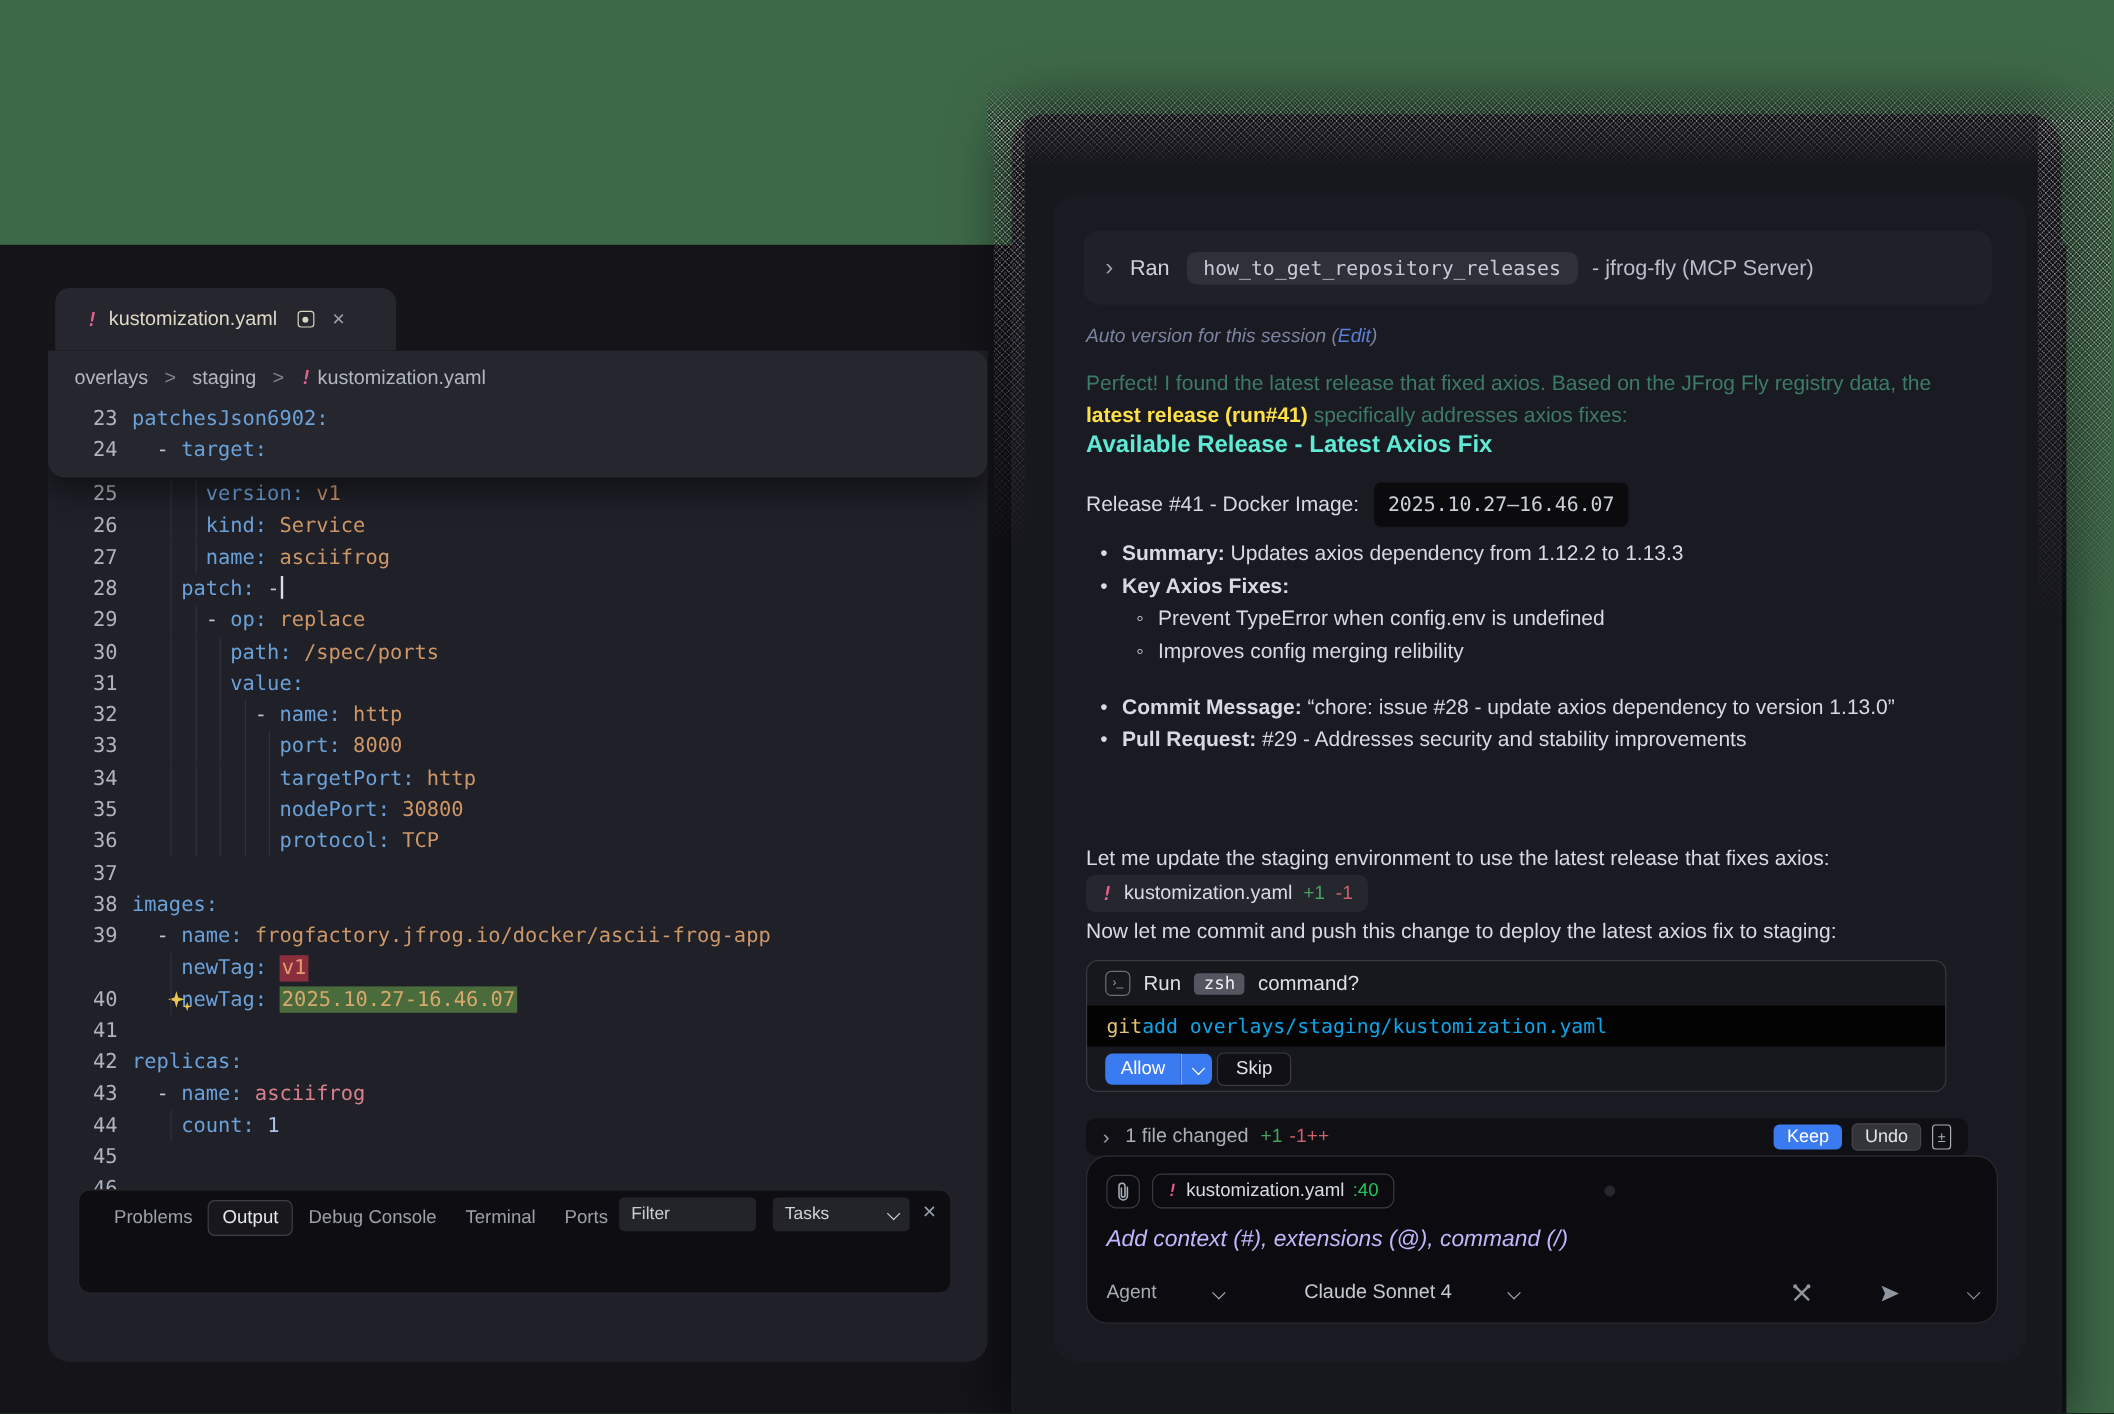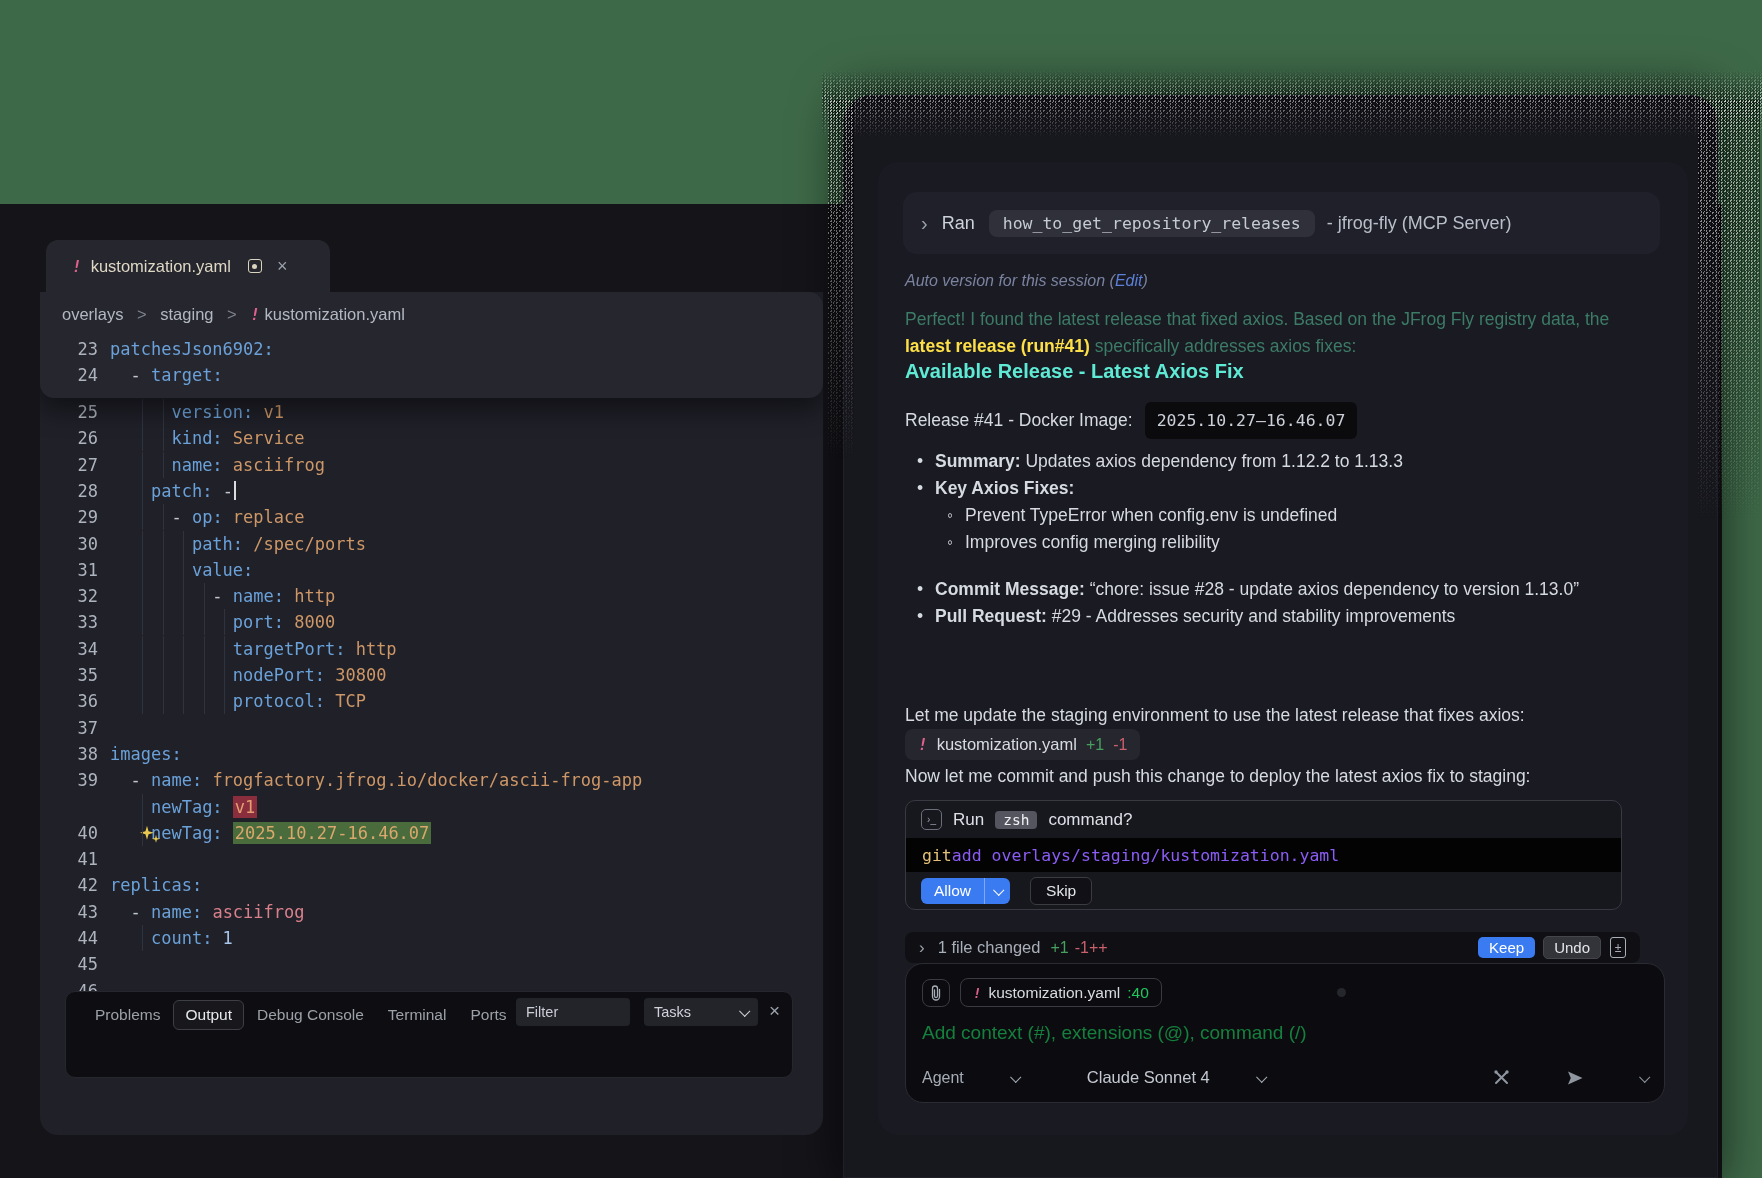--- a/index.html
+++ b/index.html
@@ -107,22 +107,22 @@
   .plus { color:#46A15E; } .minus { color:#C9606C; }
   .para4 { left:905px; top:763px; }
   .runbox { left:905px; top:800px; width:717px; height:110px; border:1px solid #393942; border-radius:10px;
             background:#17171E; overflow:hidden; }
   .run-head { height:37px; display:flex; align-items:center; padding:0 15px; gap:11px; }
   .term-ic { width:21px; height:21px; border:1.5px solid #6A6F79; border-radius:5px; color:#9BA1AB;
              font-size:10px; display:flex; align-items:center; justify-content:center; }
   .run-head .t { color:#DCE0E6; font-size:17px; }
   .shell-pill { background:#555560; color:#F0F1F4; font-size:14.5px; padding:1px 8px; border-radius:4px; }
   .run-cmd { height:34px; background:#030304; display:flex; align-items:center; padding:0 16px; font-size:16.5px; }
-  .cmd-git { color:#E3C179; } .cmd-rest { color:#8b5cf6; }
-  .run-foot { height:37px; display:flex; align-items:center; padding:0 15px; gap:20px; }
+  .cmd-git { color:#E3C179; } .cmd-rest { color:#0ea5e9; }
+  .run-foot { height:37px; display:flex; align-items:center; padding:0 15px; gap:4px; }
   .allow { display:flex; }
   .allow .a-main { background:#3B7BF2; color:#fff; font-size:15.5px; padding:4px 13px; border-radius:6px 0 0 6px; }
   .allow .a-caret { background:#3B7BF2; width:26px; border-left:1px solid rgba(255,255,255,.35);
                     border-radius:0 6px 6px 0; display:flex; align-items:center; justify-content:center; color:#fff; }
   .skip { background:#101016; border:1px solid #3B3B44; border-radius:6px; color:#E2E5EA; font-size:15.5px; padding:4px 15px; }
   .chbar { left:905px; top:932px; width:735px; height:31px; background:#0F0F14; border-radius:8px;
            display:flex; align-items:center; padding:0 14px; }
   .chbar .gt { color:#9BA1AC; font-size:17px; }
   .chbar .txt { color:#A9AFB9; font-size:16.5px; margin-left:13px; }
   .chbar .plus { margin-left:10px; } .chbar .minus { margin-left:6px; }
@@ -134,21 +134,21 @@
   .inputbox { left:905px; top:963px; width:760px; height:140px; background:#0C0C10;
               border:1px solid #2B2B33; border-radius:18px; padding:14px 16px; }
   .att-row { display:flex; align-items:center; gap:10px; position:relative; }
   .clip-box { width:28px; height:28px; border:1px solid #3A3A42; border-radius:8px;
               display:flex; align-items:center; justify-content:center; }
   .att-pill { height:29px; border:1px solid #3A3A42; border-radius:8px; display:flex; align-items:center;
               gap:7px; padding:0 12px; }
   .att-pill .fn { color:#D7DBE1; font-size:15.5px; }
   .att-pill .ln { color:#22c55e; font-size:15.5px; }
   .idot { position:absolute; left:415px; top:10px; width:9px; height:9px; border-radius:50%; background:#26262D; }
-  .placeholder { margin-top:15px; color:#15803d; font-size:19px; }
+  .placeholder { margin-top:15px; color:#c4b5fd; font-size:19px;font-style:italic; }
   .in-foot { margin-top:24px; display:flex; align-items:center; color:#A6ACB6; font-size:16px;gap:40px; }
   .model { color:#C4C9D2; font-size:16.5px; margin-left:28px; }
   .in-foot .sp { flex:1; }
   .foot-ic { color:#9096A0; margin-left:16px; display:flex; align-items:center; }
 </style>
 </head>
 <body>
 
 <div class="screen">
 

